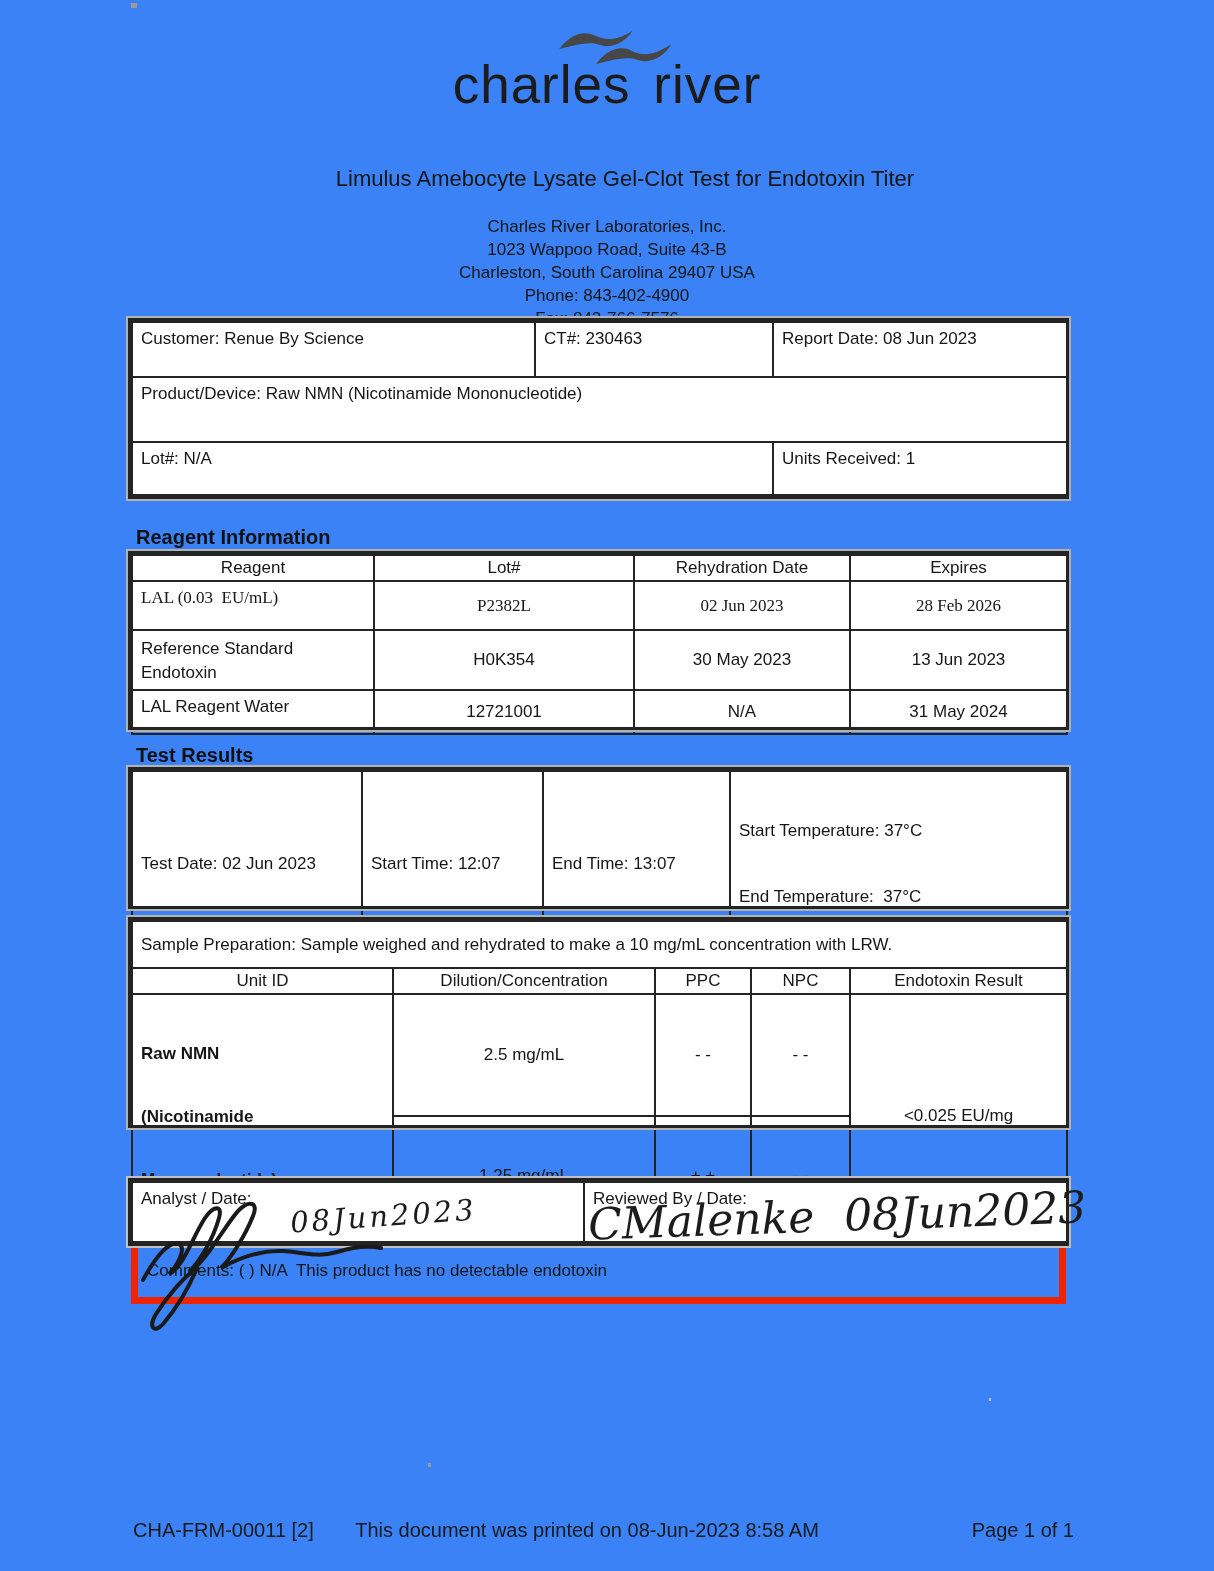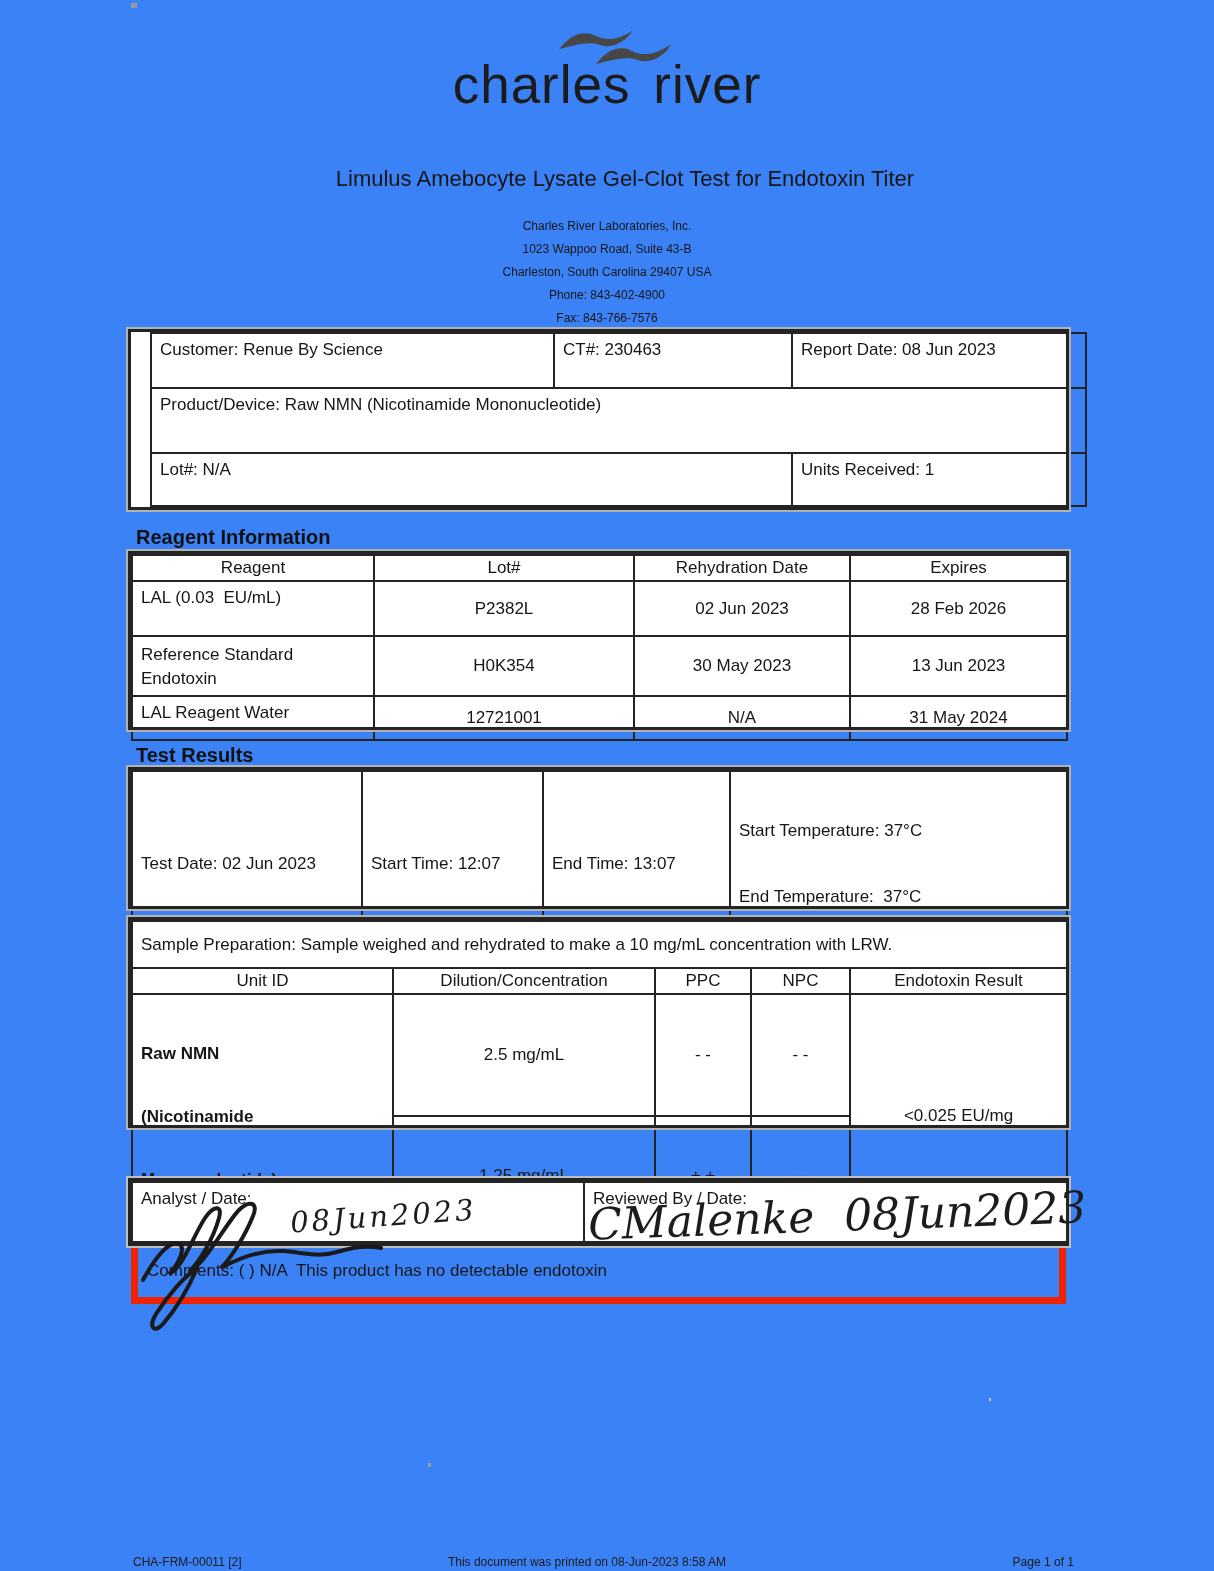--- a/index.html
+++ b/index.html
@@ -9,21 +9,21 @@
     overflow:hidden;
   }
   .abs { position:absolute; }
   .center { left:0; right:0; text-align:center; }
 
   
   .brand { top:54px; font-size:53px; letter-spacing:1px; word-spacing:7px; color:#1b1b1b; }
   .waves { left:556px; top:26px; }
 
   .doc-title { top:166px; font-size:22px;padding-left:36px; }
-  .addr { top:215px; font-size:12px; line-height:23px; }
+  .addr { top:215px; font-size:17px; line-height:23px; }
 
   .sec-heading { font-size:20px; font-weight:bold; color:#111; }
 
   .wrap {
     position:absolute; background:#fff; border:3px solid #242424;
     outline:2px solid #b2b2b2; box-sizing:border-box;
   }
   table.grid { border-collapse:collapse; width:100%; table-layout:fixed; }
   .grid td {
     border:2px solid #242424; font-size:17px; padding:4px 8px;
@@ -41,21 +41,21 @@
     white-space:pre-wrap;
   }
 
   .hand {
     font-family:"DejaVu Serif","Liberation Serif",serif; font-style:italic;
     color:#1c1c1c; white-space:nowrap;
   }
   .analyst-date { left:290px; top:1199px; font-size:29px; letter-spacing:3px; transform:rotate(-4deg); }
   .reviewed-script { left:588px; top:1190px; font-size:44px; transform:rotate(-2deg); display:flex; gap:30px; }
 
-  .footer-text { top:1519px; font-size:12px; color:#1a1a1a;margin-top:36px; }
+  .footer-text { top:1519px; font-size:20px; color:#1a1a1a; }
 
   .speck { position:absolute; background:#9a9a9a; }
 </style>
 </head>
 <body>
 
 <div class="sheet">
 
   <div class="speck" style="left:131px; top:3px; width:6px; height:5px;"></div>
   <div class="speck" style="left:428px; top:1463px; width:3px; height:4px;"></div>
@@ -69,21 +69,21 @@
 
   <div class="abs center doc-title">Limulus Amebocyte Lysate Gel-Clot Test for Endotoxin Titer</div>
   <div class="abs center addr">
     <div>Charles River Laboratories, Inc.</div>
     <div>1023 Wappoo Road, Suite 43-B</div>
     <div>Charleston, South Carolina 29407  USA</div>
     <div>Phone: 843-402-4900</div>
     <div>Fax: 843-766-7576</div>
   </div>
 
-  <div class="wrap" style="left:128px; top:329px; width:941px; height:181px;padding-left:19px;">
+  <div class="wrap" style="left:128px; top:318px; width:941px; height:181px;">
     <table class="grid" style="height:100%;">
       <colgroup>
           <col style="width:318px">
           <col style="width:85px">
           <col style="width:238px">
           <col style="width:294px">
         </colgroup>
       <tbody>
           <tr style="height:45px;">
         <td class="top" colspan="2">Customer: Renue By Science</td>
@@ -110,21 +110,21 @@
           <col style="width:216px">
           <col style="width:217px">
         </colgroup>
       <tbody>
           <tr style="height:26px;">
         <td class="hdr">Reagent</td>
         <td class="hdr">Lot#</td>
         <td class="hdr">Rehydration Date</td>
         <td class="hdr">Expires</td>
       </tr>
-      <tr style="height:55px;">
+      <tr style="height:49px;font-family:Liberation Serif, serif;">
         <td class="top">LAL (0.03  EU/mL)</td>
         <td class="ctr">P2382L</td>
         <td class="ctr">02 Jun 2023</td>
         <td class="ctr">28 Feb 2026</td>
       </tr>
       <tr style="height:56px;">
         <td class="top" style="line-height:24px;">Reference Standard Endotoxin</td>
         <td class="ctr">H0K354</td>
         <td class="ctr">30 May 2023</td>
         <td class="ctr">13 Jun 2023</td>

